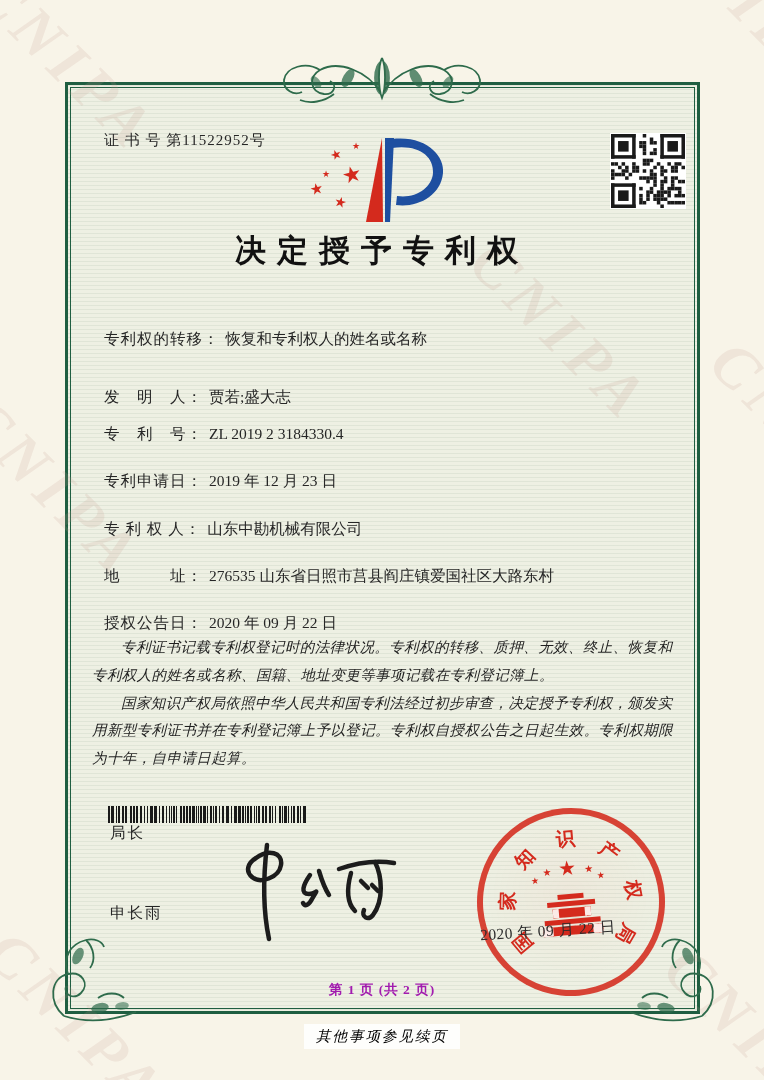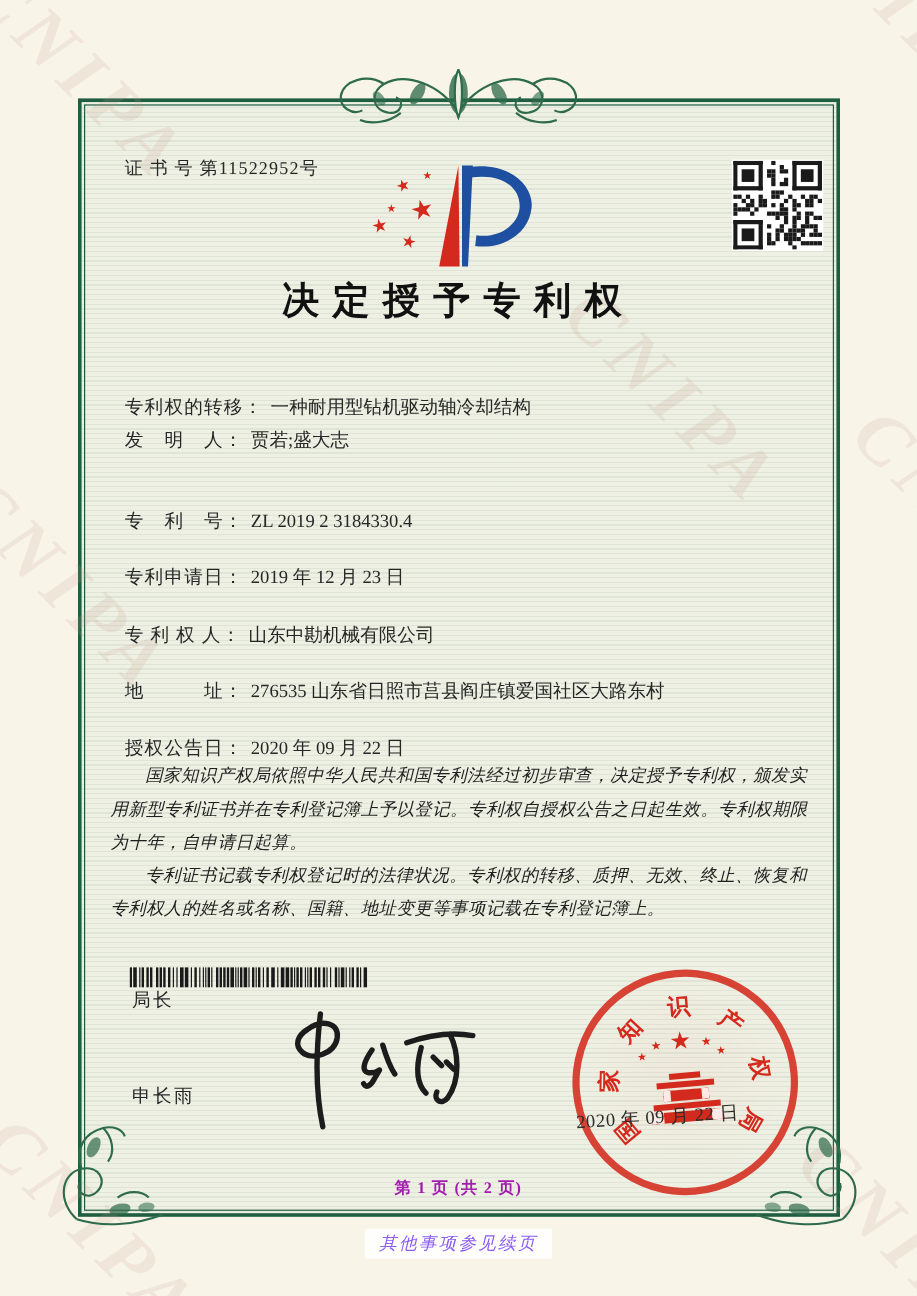--- a/index.html
+++ b/index.html
@@ -83,21 +83,21 @@
   .g5{width:60px;height:9px;box-shadow:inset 10px 0 0 #fbeae6, inset -10px 0 0 #fbeae6;}
   .seal-date{
     position:absolute;left:480px;top:921px;z-index:5;font-size:15.5px;color:#2c2c2c;
     letter-spacing:.5px;transform:rotate(-3.5deg);white-space:nowrap;
   }
   
   .page-no{position:absolute;left:0;top:981px;width:764px;text-align:center;z-index:2;font-size:13.5px;letter-spacing:1px;color:#a21caf;font-weight:bold;}
   .cont-note{position:absolute;left:0;top:1024px;width:764px;text-align:center;z-index:2;}
   .cont-note span{
     display:inline-block;background:rgba(255,255,255,.85);padding:3px 12px;
-    font-size:14.5px;font-style:italic;letter-spacing:2px;color:#8b5cf6;
+    font-size:14.5px;font-style:italic;letter-spacing:2px;color:#000000;
   }
   
   .orn{position:absolute;z-index:3;pointer-events:none;}
   .orn-top{left:272px;top:48px;}
   .orn-bl{left:44px;top:936px;}
   .orn-br{left:618px;top:936px;transform:scaleX(-1);}
 </style>
 </head>
 <body>
 
@@ -255,44 +255,44 @@
     <rect x="59.904761904761905" y="66.95238095238095" width="3.5238095238095237" height="3.5238095238095237"></rect>
     <rect x="63.42857142857143" y="66.95238095238095" width="3.5238095238095237" height="3.5238095238095237"></rect>
     <rect x="66.95238095238095" y="66.95238095238095" width="3.5238095238095237" height="3.5238095238095237"></rect>
     <rect x="70.47619047619048" y="66.95238095238095" width="3.5238095238095237" height="3.5238095238095237"></rect>
     <rect x="49.33333333333333" y="70.47619047619048" width="3.5238095238095237" height="3.5238095238095237"></rect>
   </svg>
 
 <div class="title">决定授予专利权</div>
 
 <div class="row" style="top:329px">
-  <span class="lab">专利权的转移：</span><span class="val">一种耐用型钻机驱动轴冷却结构</span>
-</div>
-<div class="row" style="top:357px">
+  <span class="lab">专利权的转移：</span><span class="val">恢复和专利权人的姓名或名称</span>
+</div>
+<div class="row" style="top:387px">
   <span class="lab">发　明　人：</span><span class="val">贾若;盛大志</span>
 </div>
 <div class="row" style="top:424px">
   <span class="lab">专　利　号：</span><span class="val">ZL 2019 2 3184330.4</span>
 </div>
 <div class="row" style="top:471px">
   <span class="lab">专利申请日：</span><span class="val">2019 年 12 月 23 日</span>
 </div>
 <div class="row" style="top:519px">
   <span class="lab">专 利 权 人：</span><span class="val">山东中勘机械有限公司</span>
 </div>
 <div class="row" style="top:566px">
   <span class="lab">地　　　址：</span><span class="val">276535 山东省日照市莒县阎庄镇爱国社区大路东村</span>
 </div>
 <div class="row" style="top:613px">
   <span class="lab">授权公告日：</span><span class="val">2020 年 09 月 22 日</span>
 </div>
 
 <div class="paras">
+  <p>专利证书记载专利权登记时的法律状况。专利权的转移、质押、无效、终止、恢复和专利权人的姓名或名称、国籍、地址变更等事项记载在专利登记簿上。</p>
   <p>国家知识产权局依照中华人民共和国专利法经过初步审查，决定授予专利权，颁发实用新型专利证书并在专利登记簿上予以登记。专利权自授权公告之日起生效。专利权期限为十年，自申请日起算。</p>
-  <p>专利证书记载专利权登记时的法律状况。专利权的转移、质押、无效、终止、恢复和专利权人的姓名或名称、国籍、地址变更等事项记载在专利登记簿上。</p>
 </div>
 
 <svg id="bc" class="bc" viewBox="0 0 198 17" preserveAspectRatio="none" fill="#1a1a1a">
     <rect x="0" y="0" width="2" height="17"></rect>
     <rect x="3" y="0" width="3" height="17"></rect>
     <rect x="8" y="0" width="1" height="17"></rect>
     <rect x="10" y="0" width="2" height="17"></rect>
     <rect x="14" y="0" width="2" height="17"></rect>
     <rect x="17" y="0" width="2" height="17"></rect>
     <rect x="22" y="0" width="2" height="17"></rect>

